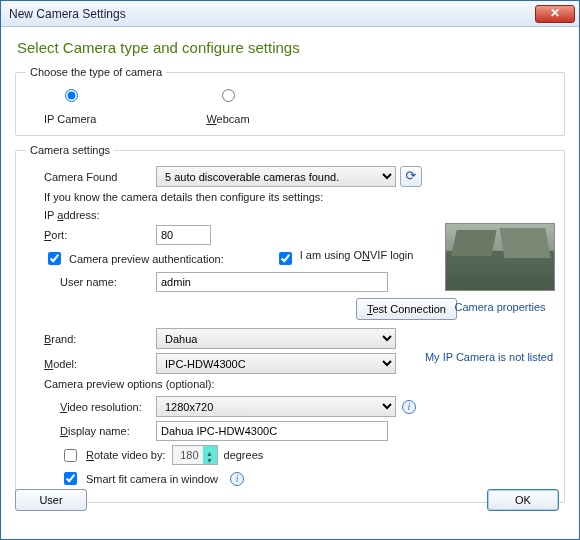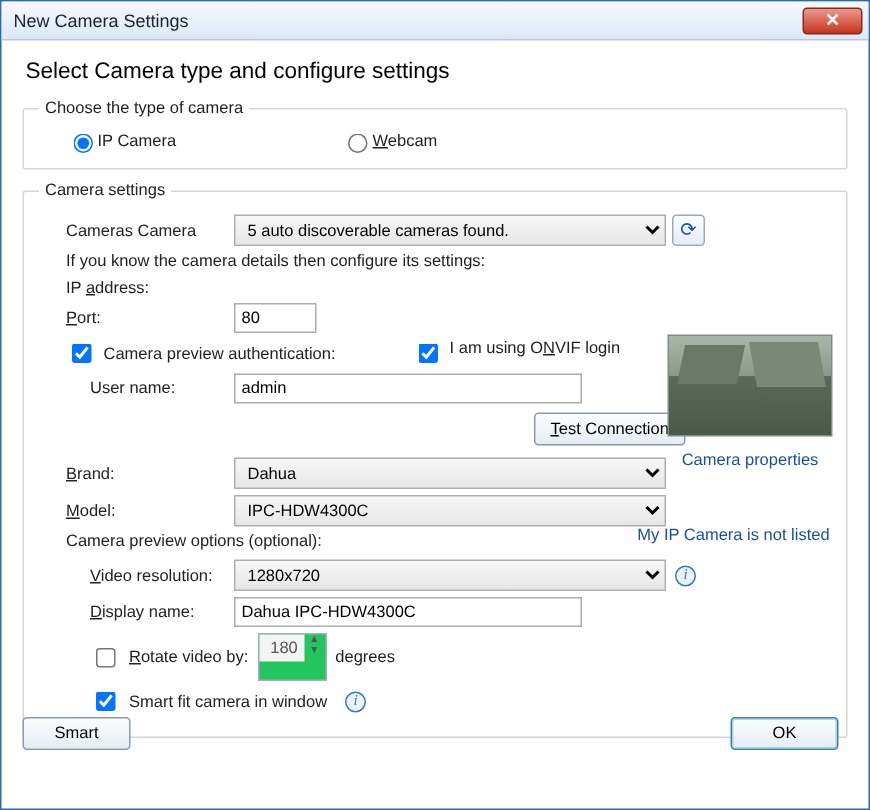--- a/index.html
+++ b/index.html
@@ -32,49 +32,49 @@
     border-radius: 3px;
     color: #fff;
     text-align: center;
     line-height: 15px;
     font-size: 12px;
     font-weight: bold;
     cursor: pointer;
   }
   .content { padding: 10px 14px 8px 14px; }
   .heading {
-    color: #000000;
+    color: #4d7c0f;
     font-size: 15px;
     margin: 2px 0 10px 2px;
   }
   fieldset {
     border: 1px solid #d6d6d6;
     border-radius: 2px;
     margin: 0 0 8px 0;
     padding: 6px 10px 8px 10px;
   }
   legend { padding: 0 4px; color: #222; }
   .radio-row { display:flex; gap: 110px; padding: 2px 0 2px 18px; align-items:center;}
-  .radio { display:flex; align-items:center; gap:0; }
+  .radio { display:flex; align-items:center; gap:11px;flex-direction:column; }
   .row { display:flex; align-items:center; margin: 4px 0; }
   .lbl { width: 130px; padding-left: 18px; }
   .lbl2 { width: 130px; padding-left: 34px; }
   input[type=text], input[type=password], select {
     font: inherit;
     padding: 2px 4px;
     border: 1px solid #abadb3;
     background: #fff;
     height: 20px;
   }
   select {
     background: linear-gradient(#f7f7f7,#e6e6e6);
     height: 21px;
   }
   .wide { width: 232px; }
-  .select-wide { width: 288px; }
+  .select-wide { width: 240px; }
   .narrow { width: 55px; }
   .hint { padding-left: 18px; margin: 4px 0 6px 0; }
   .ck-row { display:flex; align-items:center; gap:5px; padding-left:18px; margin:4px 0;}
   .ck-row .ck2 { margin-left: 46px; display:flex; align-items:flex-start; gap:5px;}
   .rightcol {
     position: absolute;
     right: 24px;
     top: 196px;
     width: 110px;
     text-align: center;
@@ -126,22 +126,22 @@
     font-size:10px; line-height:12px; text-align:center; margin-left:6px;
     background:#eaf2fb;
   }
   .footer {
     position:absolute; bottom:8px; left:14px; right:14px;
     display:flex; align-items:center;
   }
   .footer .spacer{flex:1;}
   .under { text-decoration: underline; }
   .spin {
-    display:inline-flex; align-items:flex-start;
-    border:1px solid #abadb3; height:32px; background:#22c55e;
+    display:inline-flex; align-items:flex-end;
+    border:1px solid #abadb3; height:20px; background:#5eead4;
   }
   .spin input{ border:none; width:30px; text-align:right; height:18px; background:#f4f4f4;}
   .spin .arrows{ width:14px; font-size:7px; line-height:7px; color:#555; text-align:center;}
   .test-row { display:flex; justify-content:flex-start; padding-left:330px; margin:6px 0 8px 0;}
   .container { position: relative; }
 </style>
 </head>
 <body>
 
 <div class="titlebar">
@@ -164,21 +164,21 @@
         <input type="radio" name="ctype" style="">
         <span><span class="under">W</span>ebcam</span>
       </label>
     </div>
   </fieldset>
 
   <fieldset style="position:relative; padding-bottom:10px;">
     <legend>Camera settings</legend>
 
     <div class="row">
-      <div class="lbl">Cameras Camera</div>
+      <div class="lbl">Camera Found</div>
       <select class="select-wide">
         <option>5 auto discoverable cameras found.</option>
       </select>
       <div class="refresh-btn">
         <span>⟳</span>
       </div>
     </div>
 
     <div class="hint">If you know the camera details then configure its settings:</div>
 
@@ -254,18 +254,18 @@
 
   <div class="rightcol">
     <div class="thumb"></div>
     <div style="height:10px"></div>
     <div class="link">Camera properties</div>
     <div style="height:38px"></div>
     <div class="link" style="white-space:nowrap; margin-left:-22px;">My IP Camera is not listed</div>
   </div>
 
   <div class="footer">
-    <button class="btn">Smart</button>
+    <button class="btn">User</button>
     <span class="spacer"></span>
     <button class="btn default">OK</button>
     <span style="width:6px"></span>
   </div>
 </div>
 
 </body></html>

